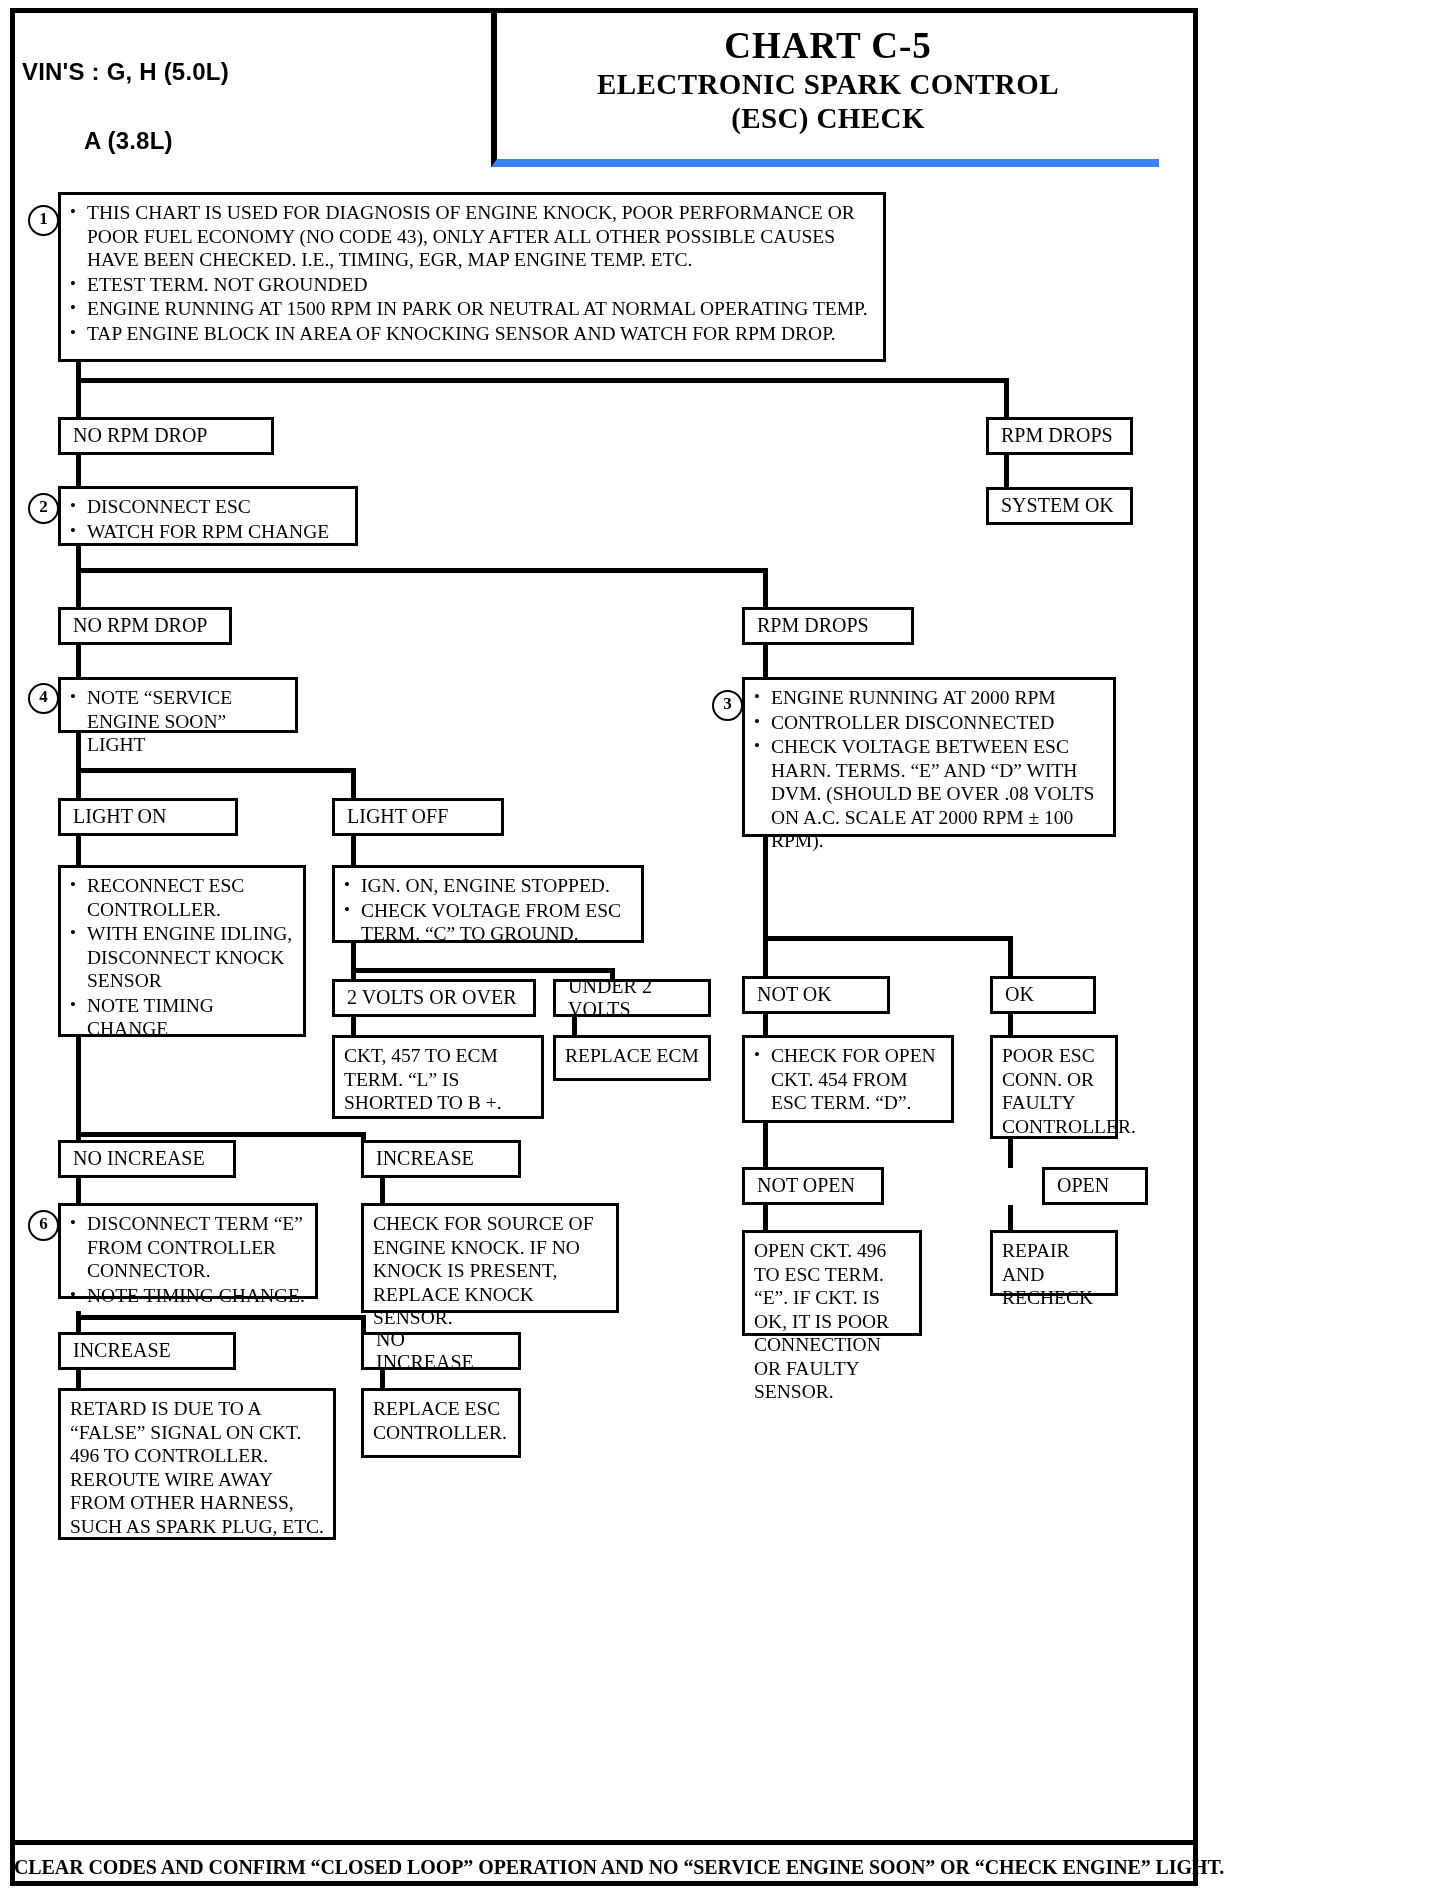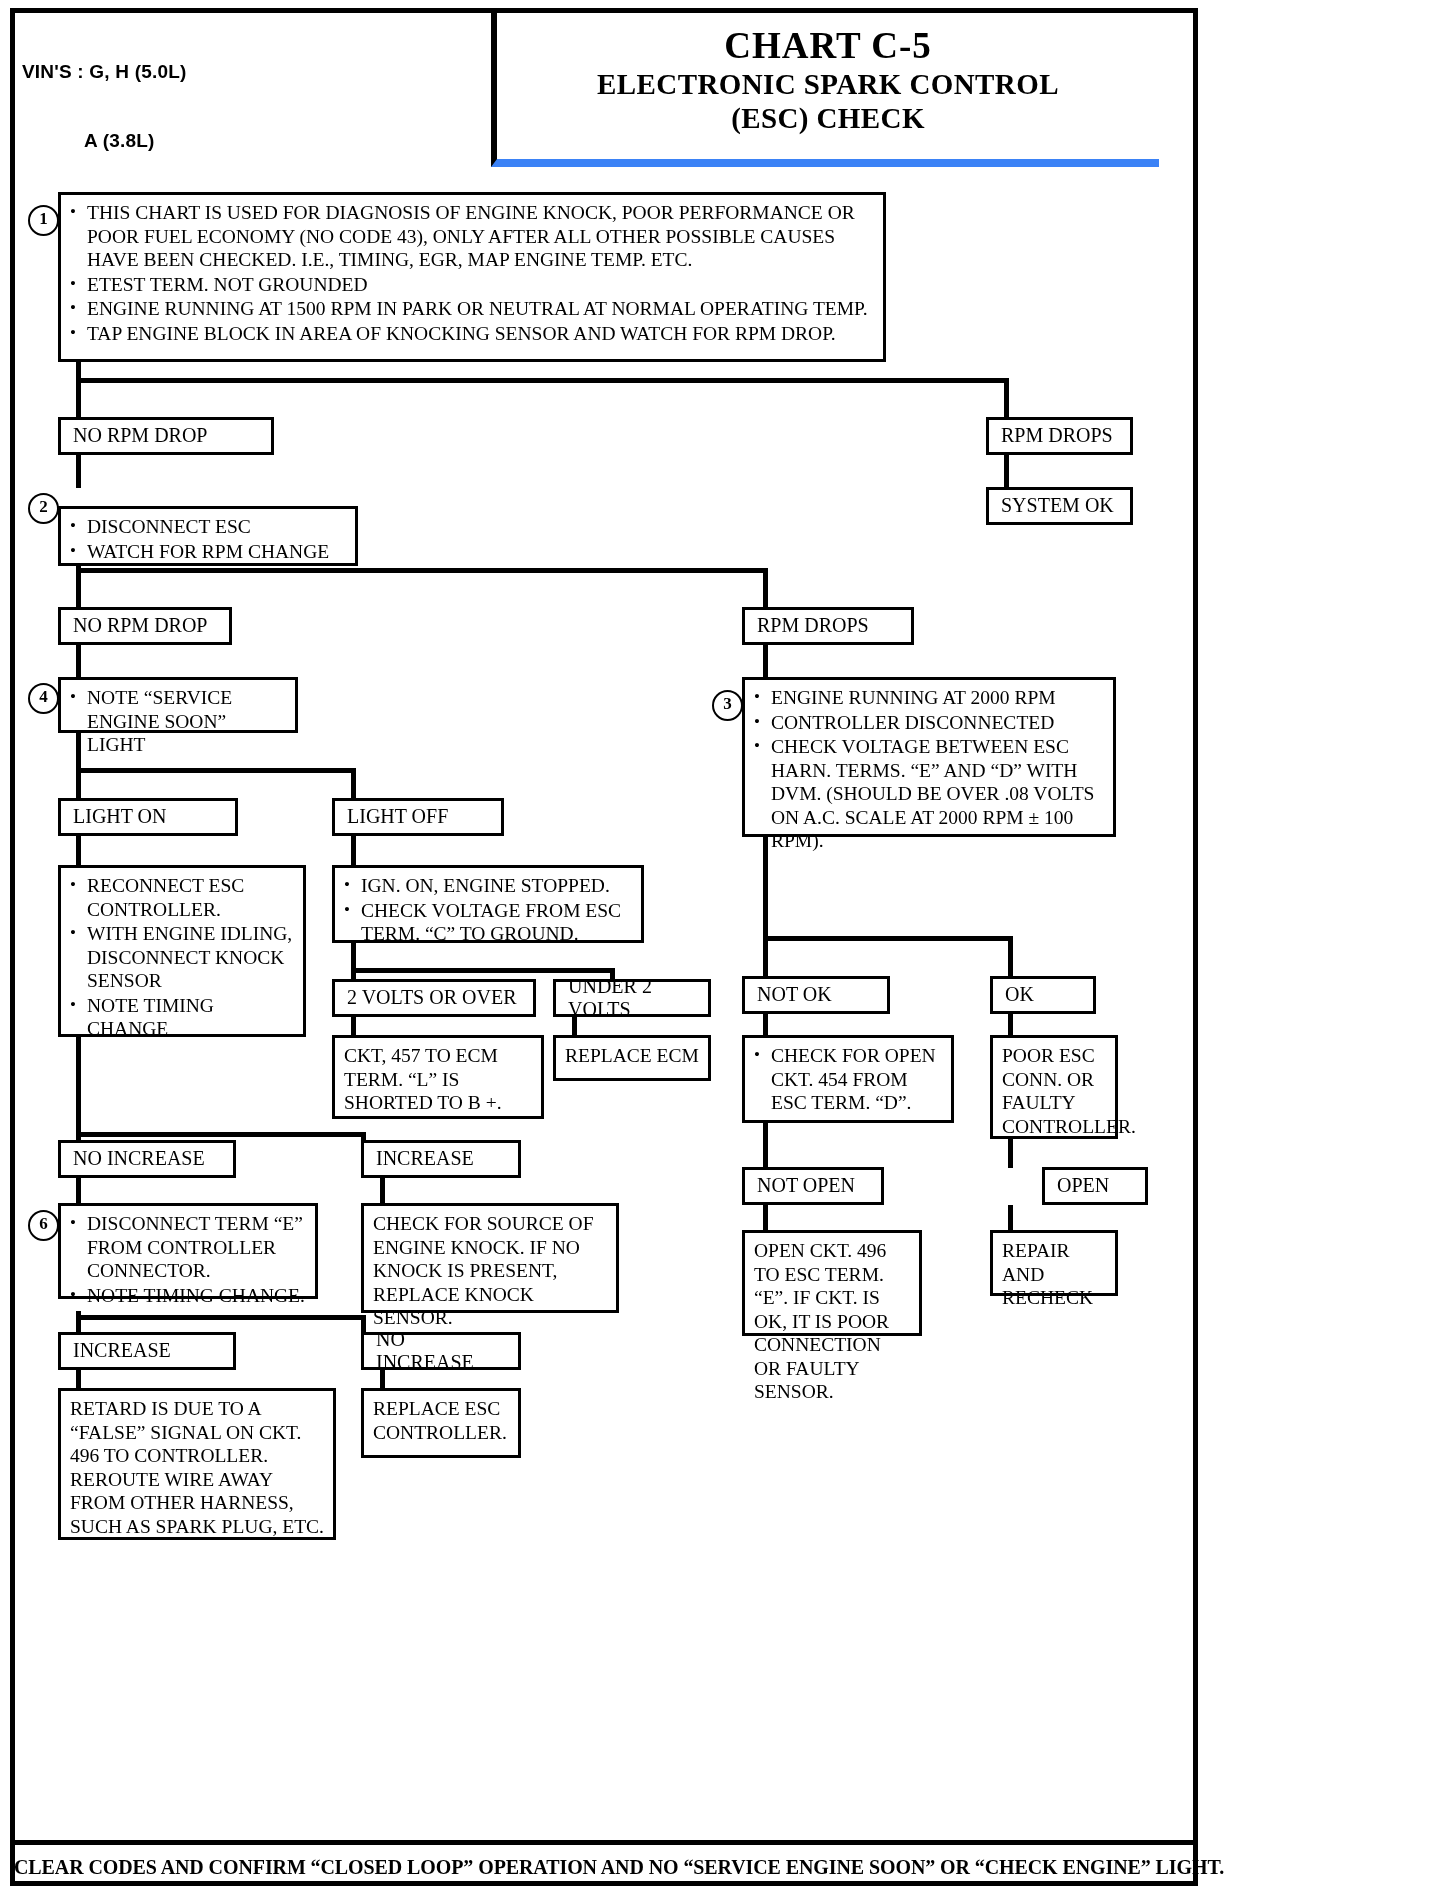--- a/index.html
+++ b/index.html
@@ -20,21 +20,21 @@
     left:10px; top:8px;
     width:1188px; height:1878px;
     border:5px solid #000;
     box-sizing:border-box;
   }
   
   .vin-block{
     position:absolute;
     left:22px; top:14px;
     font-weight:bold;
-    font-size:19px;
+    font-size:24px;
     line-height:23px;
     font-family:"Liberation Sans", sans-serif;
     letter-spacing:0.2px;
     white-space:pre;
   }
   .vin-line{display:block;}
   .vin-indent{padding-left:62px;}
   .title-box{
     position:absolute;
     left:491px; top:10px;
@@ -158,21 +158,21 @@
   <div class="ln" style="left:1004px;top:378px;width:5px;height:40px;"></div>
 
   <div class="box small" style="left:58px;top:417px;width:216px;height:38px;">NO RPM DROP</div>
   <div class="box small" style="left:986px;top:417px;width:147px;height:38px;">RPM DROPS</div>
 
   <div class="ln" style="left:1004px;top:455px;width:5px;height:32px;"></div>
   <div class="box small" style="left:986px;top:487px;width:147px;height:38px;">SYSTEM OK</div>
 
   <div class="ln" style="left:76px;top:455px;width:5px;height:33px;"></div>
   <div class="marker" style="left:28px;top:493px;">2</div>
-  <div class="box" style="left:58px;top:486px;width:300px;height:60px;margin-top:20px;">
+  <div class="box" style="left:58px;top:486px;width:300px;height:60px;">
     <ul class="bullets">
       <li>DISCONNECT ESC</li>
       <li>WATCH FOR RPM CHANGE</li>
     </ul>
   </div>
 
   <div class="ln" style="left:76px;top:546px;width:5px;height:22px;"></div>
   <div class="ln" style="left:76px;top:568px;width:692px;height:5px;"></div>
   <div class="ln" style="left:76px;top:568px;width:5px;height:40px;"></div>
   <div class="ln" style="left:763px;top:568px;width:5px;height:40px;"></div>

